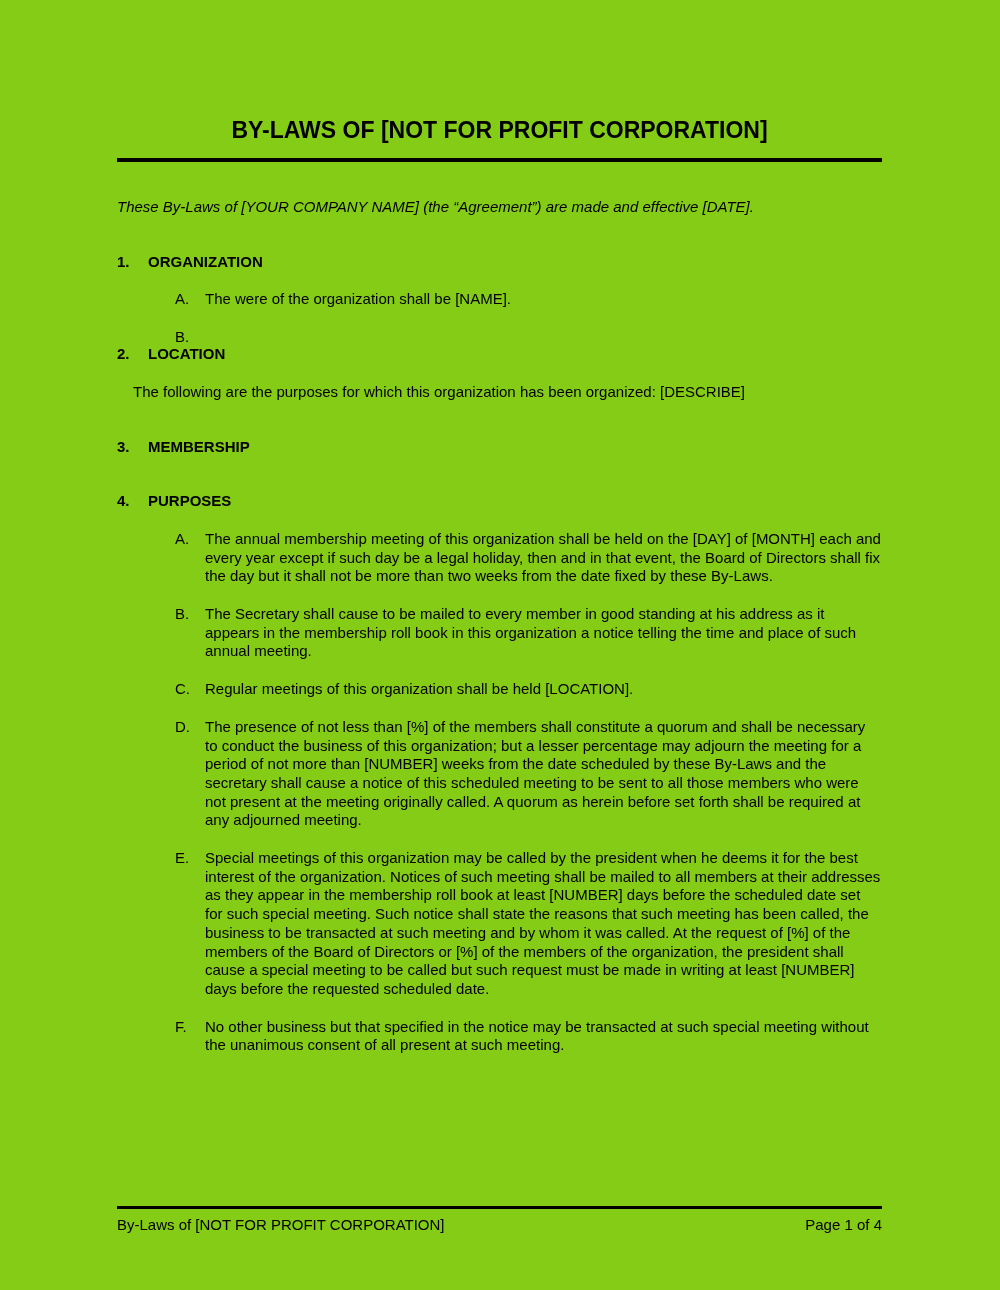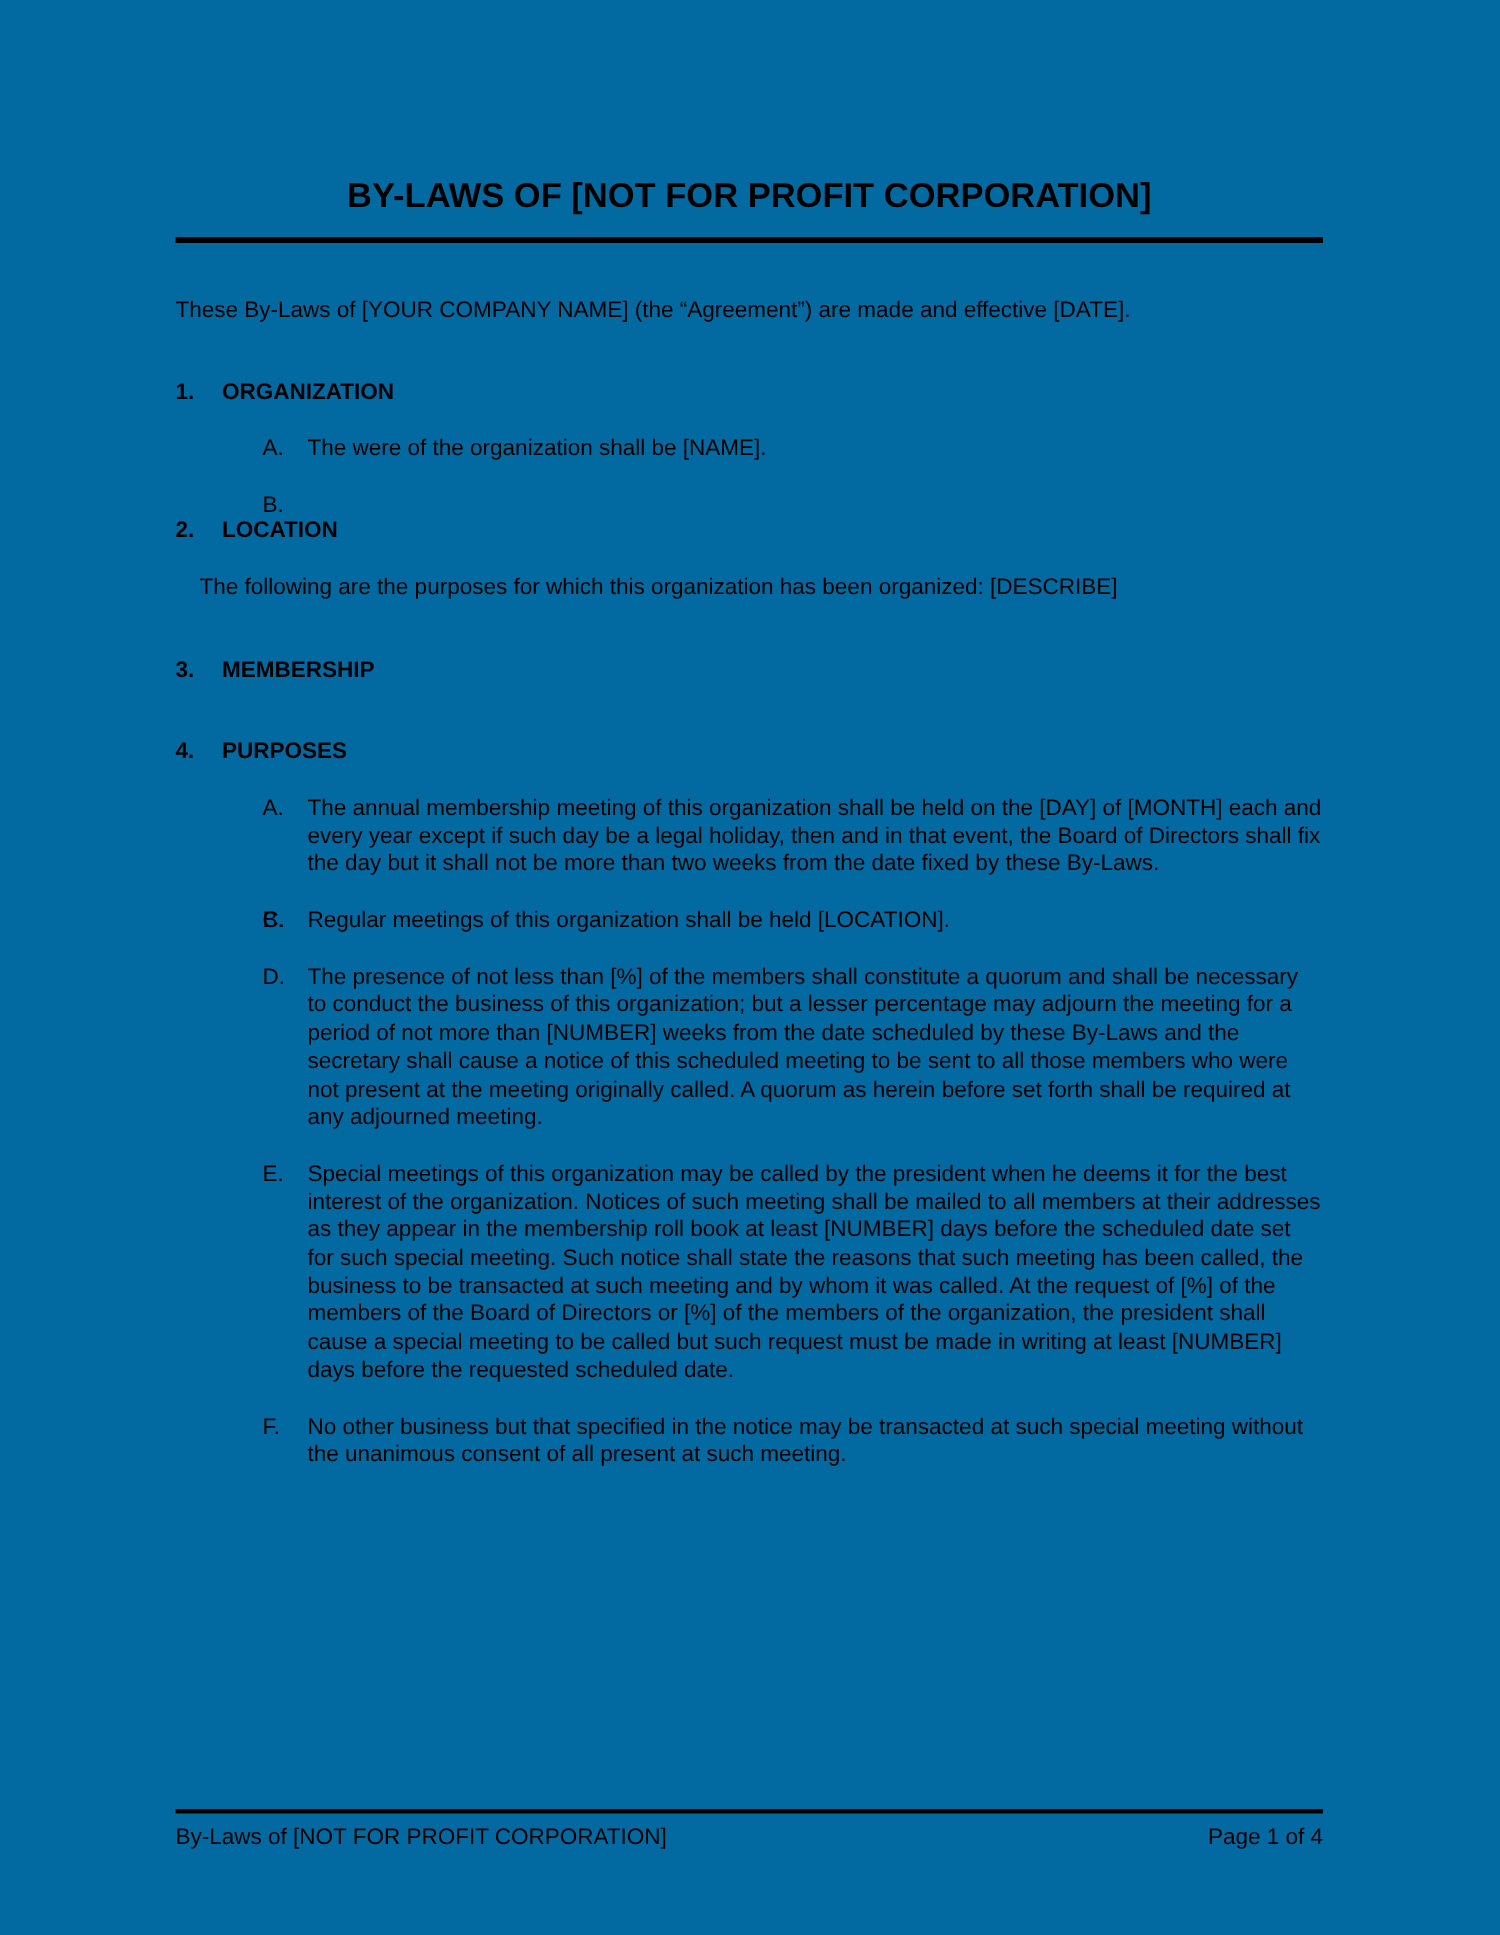--- a/index.html
+++ b/index.html
@@ -1,20 +1,20 @@
 <!DOCTYPE html>
 <html><head>
 <meta charset="utf-8">
 <style>
   html, body { margin: 0; padding: 0; background: #ffffff; }
   .page {
     position: relative;
     width: 1000px;
     height: 1290px;
-    background: #0369a1;
+    background: #84cc16;
     color: #000000;
     font-family: "Liberation Sans", sans-serif;
     font-size: 15px;
     line-height: 18.7px;
     box-sizing: border-box;
     padding: 116px 118px 0 117px;
     overflow: hidden;
   }
   .doc-title {
     margin: 0;
@@ -23,21 +23,21 @@
     font-weight: bold;
     text-align: center;
     white-space: nowrap;
   }
   .title-rule {
     height: 0;
     border: none;
     border-top: 4px solid #000000;
     margin: 14px 0 0 0;
   }
-  .intro { margin: 36px 0 0 0; }
+  .intro { margin: 36px 0 0 0; font-style: italic; }
   .section { margin: 36px 0 0 0; }
   .sec-head {
     position: relative;
     margin: 0;
     padding-left: 31px;
     font-size: 15px;
     line-height: 18.7px;
     font-weight: bold;
   }
   .sec-num { position: absolute; left: 0; top: 0; }
@@ -103,20 +103,21 @@
     <h2 class="sec-head">
       <span class="sec-num">4.</span>
       <span>PURPOSES</span>
     </h2>
     <div class="item">
       <span class="letter">A.</span>
       <span>The annual membership meeting of this organization shall be held on the [DAY] of [MONTH] each and every year except if such day be a legal holiday, then and in that event, the Board of Directors shall fix the day but it shall not be more than two weeks from the date fixed by these By-Laws.</span>
     </div>
     <div class="item">
       <span class="letter">B.</span>
+      <span>The Secretary shall cause to be mailed to every member in good standing at his address as it appears in the membership roll book in this organization a notice telling the time and place of such annual meeting.</span>
     </div>
     <div class="item">
       <span class="letter">C.</span>
       <span>Regular meetings of this organization shall be held [LOCATION].</span>
     </div>
     <div class="item">
       <span class="letter">D.</span>
       <span>The presence of not less than [%] of the members shall constitute a quorum and shall be necessary to conduct the business of this organization; but a lesser percentage may adjourn the meeting for a period of not more than [NUMBER] weeks from the date scheduled by these By-Laws and the secretary shall cause a notice of this scheduled meeting to be sent to all those members who were not present at the meeting originally called. A quorum as herein before set forth shall be required at any adjourned meeting.</span>
     </div>
     <div class="item">

